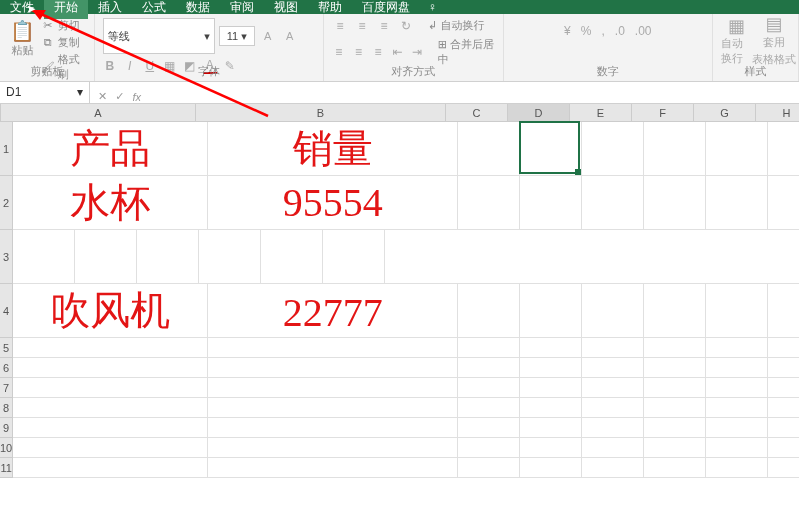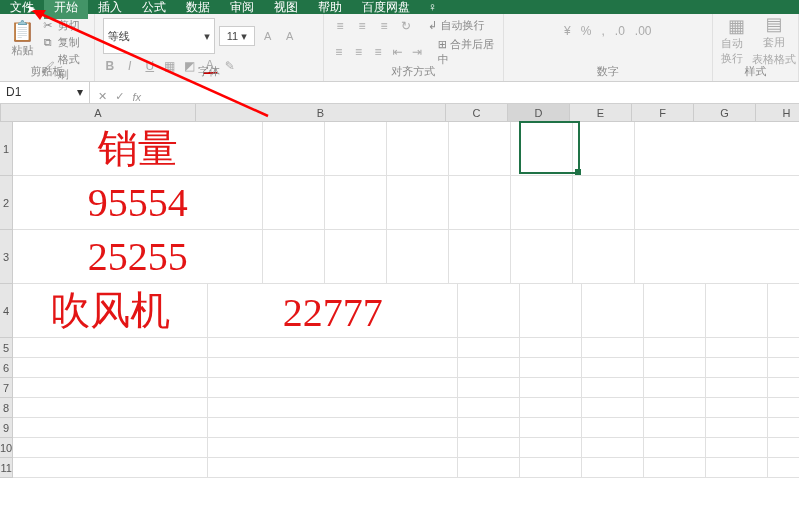--- a/index.html
+++ b/index.html
@@ -225,45 +225,48 @@
       <div class="row-h" style="height: 20px;">6</div>
       <div class="row-h" style="height: 20px;">7</div>
       <div class="row-h" style="height: 20px;">8</div>
       <div class="row-h" style="height: 20px;">9</div>
       <div class="row-h" style="height: 20px;">10</div>
       <div class="row-h" style="height: 20px;">11</div>
     </div>
   <div class="cells" id="cells">
 
     <div class="cell-row" id="bigrow-1" style="height: 54px;">
+        <div class="cell" style="width: 195px;">
+          <span class="big-text">产品</span>
+        </div>
         <div class="cell" style="width: 250px;">
           <span class="big-text">销量</span>
         </div>
         <div class="cell" style="width: 62px;"></div>
         <div class="cell" style="width: 62px;"></div>
         <div class="cell" style="width: 62px;"></div>
         <div class="cell" style="width: 62px;"></div>
         <div class="cell" style="width: 62px;"></div>
         <div class="cell" style="width: 62px;"></div>
       </div>
     <div class="cell-row" id="bigrow-2" style="height: 54px;">
+        <div class="cell" style="width: 195px;">
+          <span class="big-text">水杯</span>
+        </div>
         <div class="cell" style="width: 250px;">
           <span class="big-text">95554</span>
         </div>
         <div class="cell" style="width: 62px;"></div>
         <div class="cell" style="width: 62px;"></div>
         <div class="cell" style="width: 62px;"></div>
         <div class="cell" style="width: 62px;"></div>
         <div class="cell" style="width: 62px;"></div>
         <div class="cell" style="width: 62px;"></div>
       </div>
     <div class="cell-row" id="bigrow-3" style="height: 54px;">
-        <div class="cell" style="width: 250px;">
-          <span class="big-text">25255</span>
-        </div>
         <div class="cell" style="width: 62px;"></div>
         <div class="cell" style="width: 62px;"></div>
         <div class="cell" style="width: 62px;"></div>
         <div class="cell" style="width: 62px;"></div>
         <div class="cell" style="width: 62px;"></div>
         <div class="cell" style="width: 62px;"></div>
       </div>
     <div class="cell-row" id="bigrow-4" style="height: 54px;">
         <div class="cell" style="width: 195px;">
           <span class="big-text">吹风机</span>

